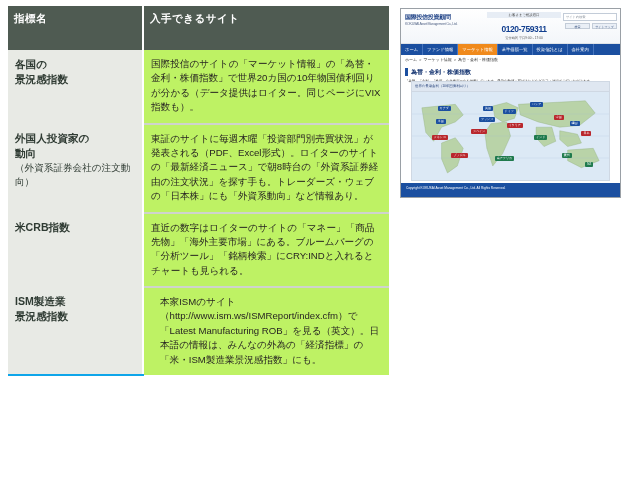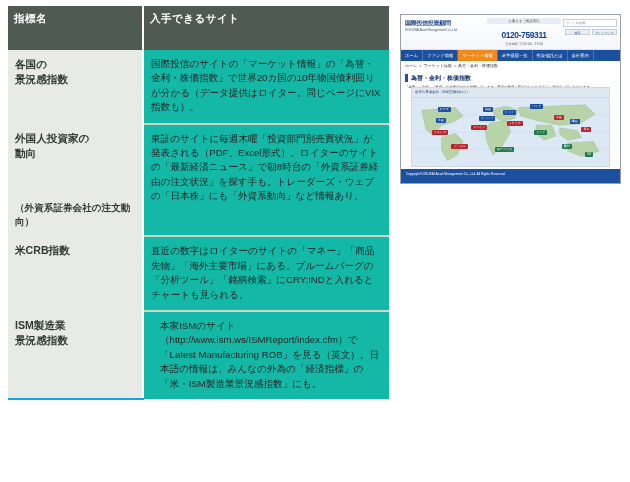--- a/index.html
+++ b/index.html
@@ -46,44 +46,42 @@
   }
   tbody td.name{
     background:#e8eae5;
     color:#2f3b33;
     font-weight:bold;
     font-size:10.6px;
     line-height:1.42;
     border-right:2px solid #ffffff;
   }
   tbody td.desc{
-    background:#14b8a6;
+    background:#bef264;
     color:#231f20;
     border-bottom:2px solid #cfd3cd;
     margin-top:10px;
   }
   tbody tr:last-child td.name{border-bottom:2px solid #0ea5e9;}
   tbody tr:last-child td.desc{border-bottom:0;padding-left:16px;}
   .name .sub{
-    font-weight:bold;
+    font-weight:normal;
     font-size:9.6px;
     display:block;
     line-height:1.45;
-    margin-top:40px;
   }
 
   
   .shot{
     position:absolute;left:400px;top:8px;
-    width:221px;height:170px;
+    width:221px;height:190px;
     border:1px solid #9aa0a6;
     background:#ffffff;
     overflow:hidden;
     box-sizing:border-box;
-    margin-top:6px;
   }
   .shot-inner{position:relative;width:100%;height:100%;}
 
   .shot-head{
     position:relative;
     height:34px;
     background:linear-gradient(#ffffff,#f3f6fa);
     border-bottom:1px solid #dfe3e8;
   }
   .logo{

